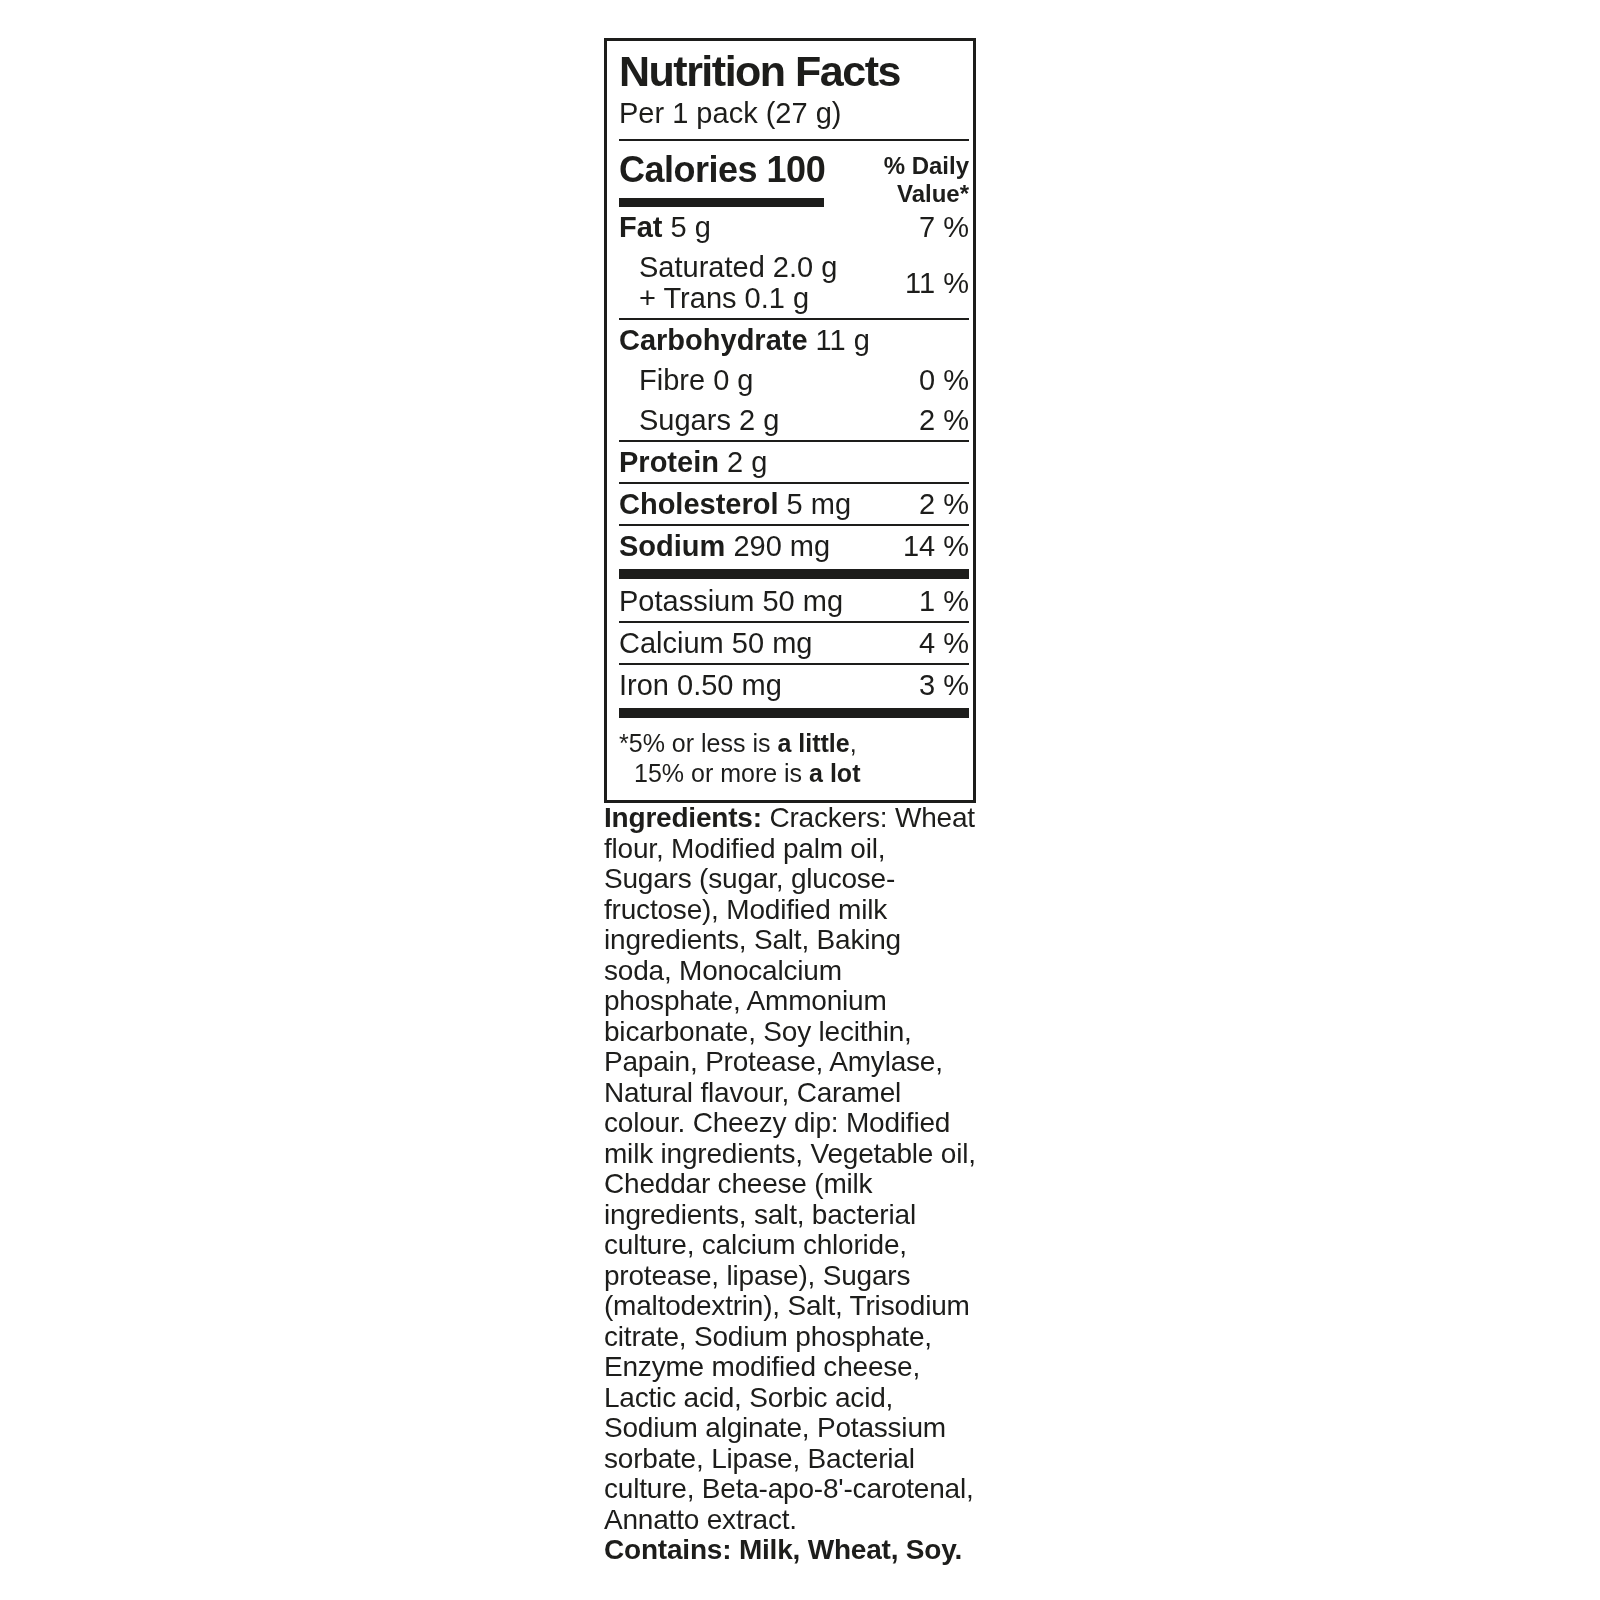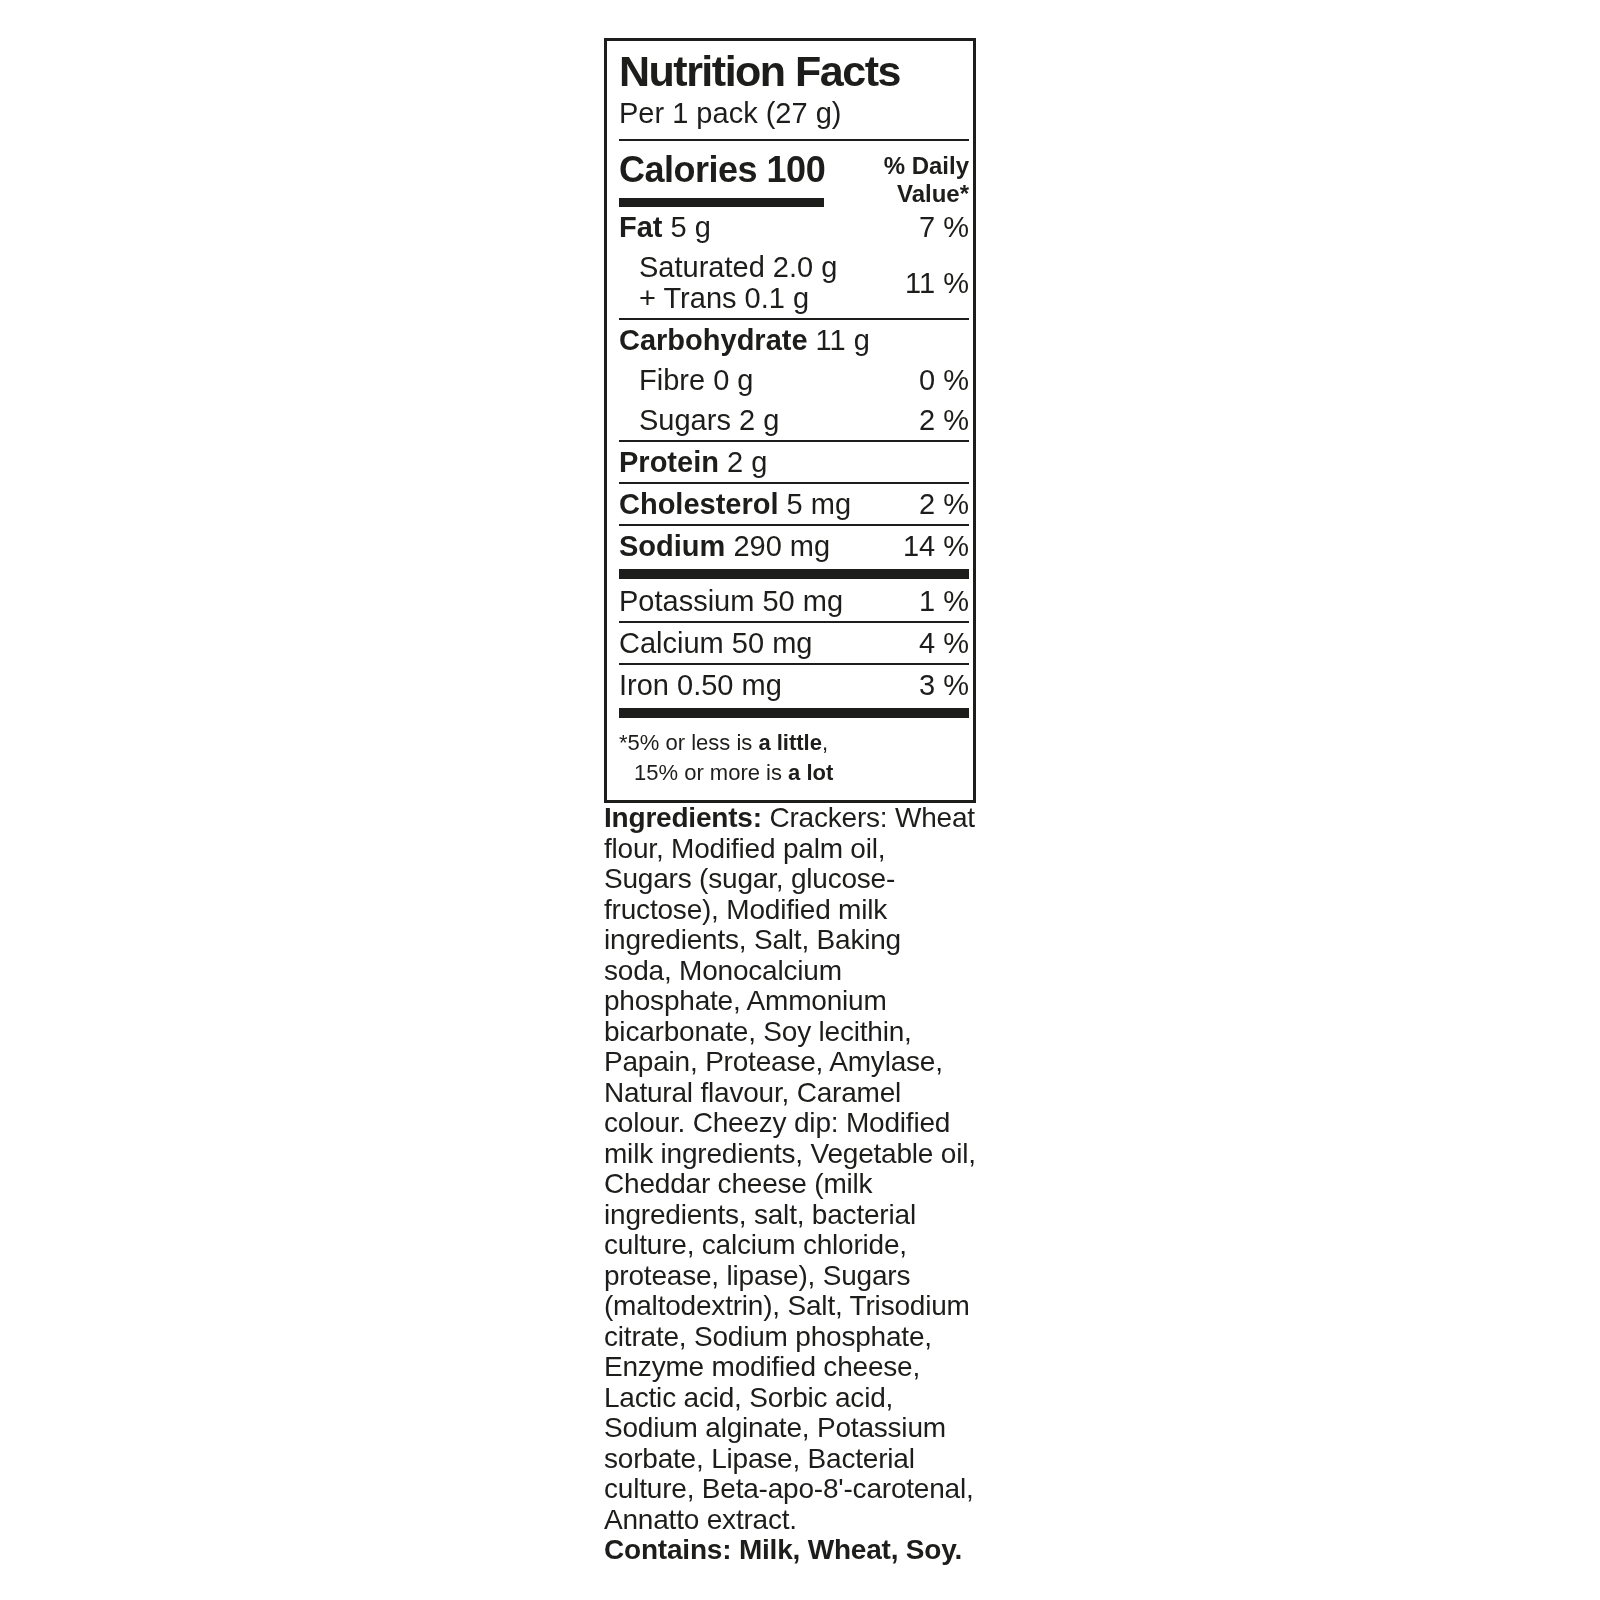--- a/index.html
+++ b/index.html
@@ -73,21 +73,21 @@
   .indent { padding-left: 20px; }
   .sep { border-top: 2px solid #1d1d1b; }
   .thick-bar {
     height: 10px;
     background: #1d1d1b;
     margin: 3px 0 2px 0;
   }
   .compound .dv { align-self: center; }
 
   .footnote {
-    font-size: 22px;
+    font-size: 25px;
     line-height: 30px;
     padding-top: 8px;
   }
   .footnote .fn2 { padding-left: 15px; }
 
   
   .ingredients {
     font-size: 28px;
     line-height: 30.5px;
     letter-spacing: -0.2px;

